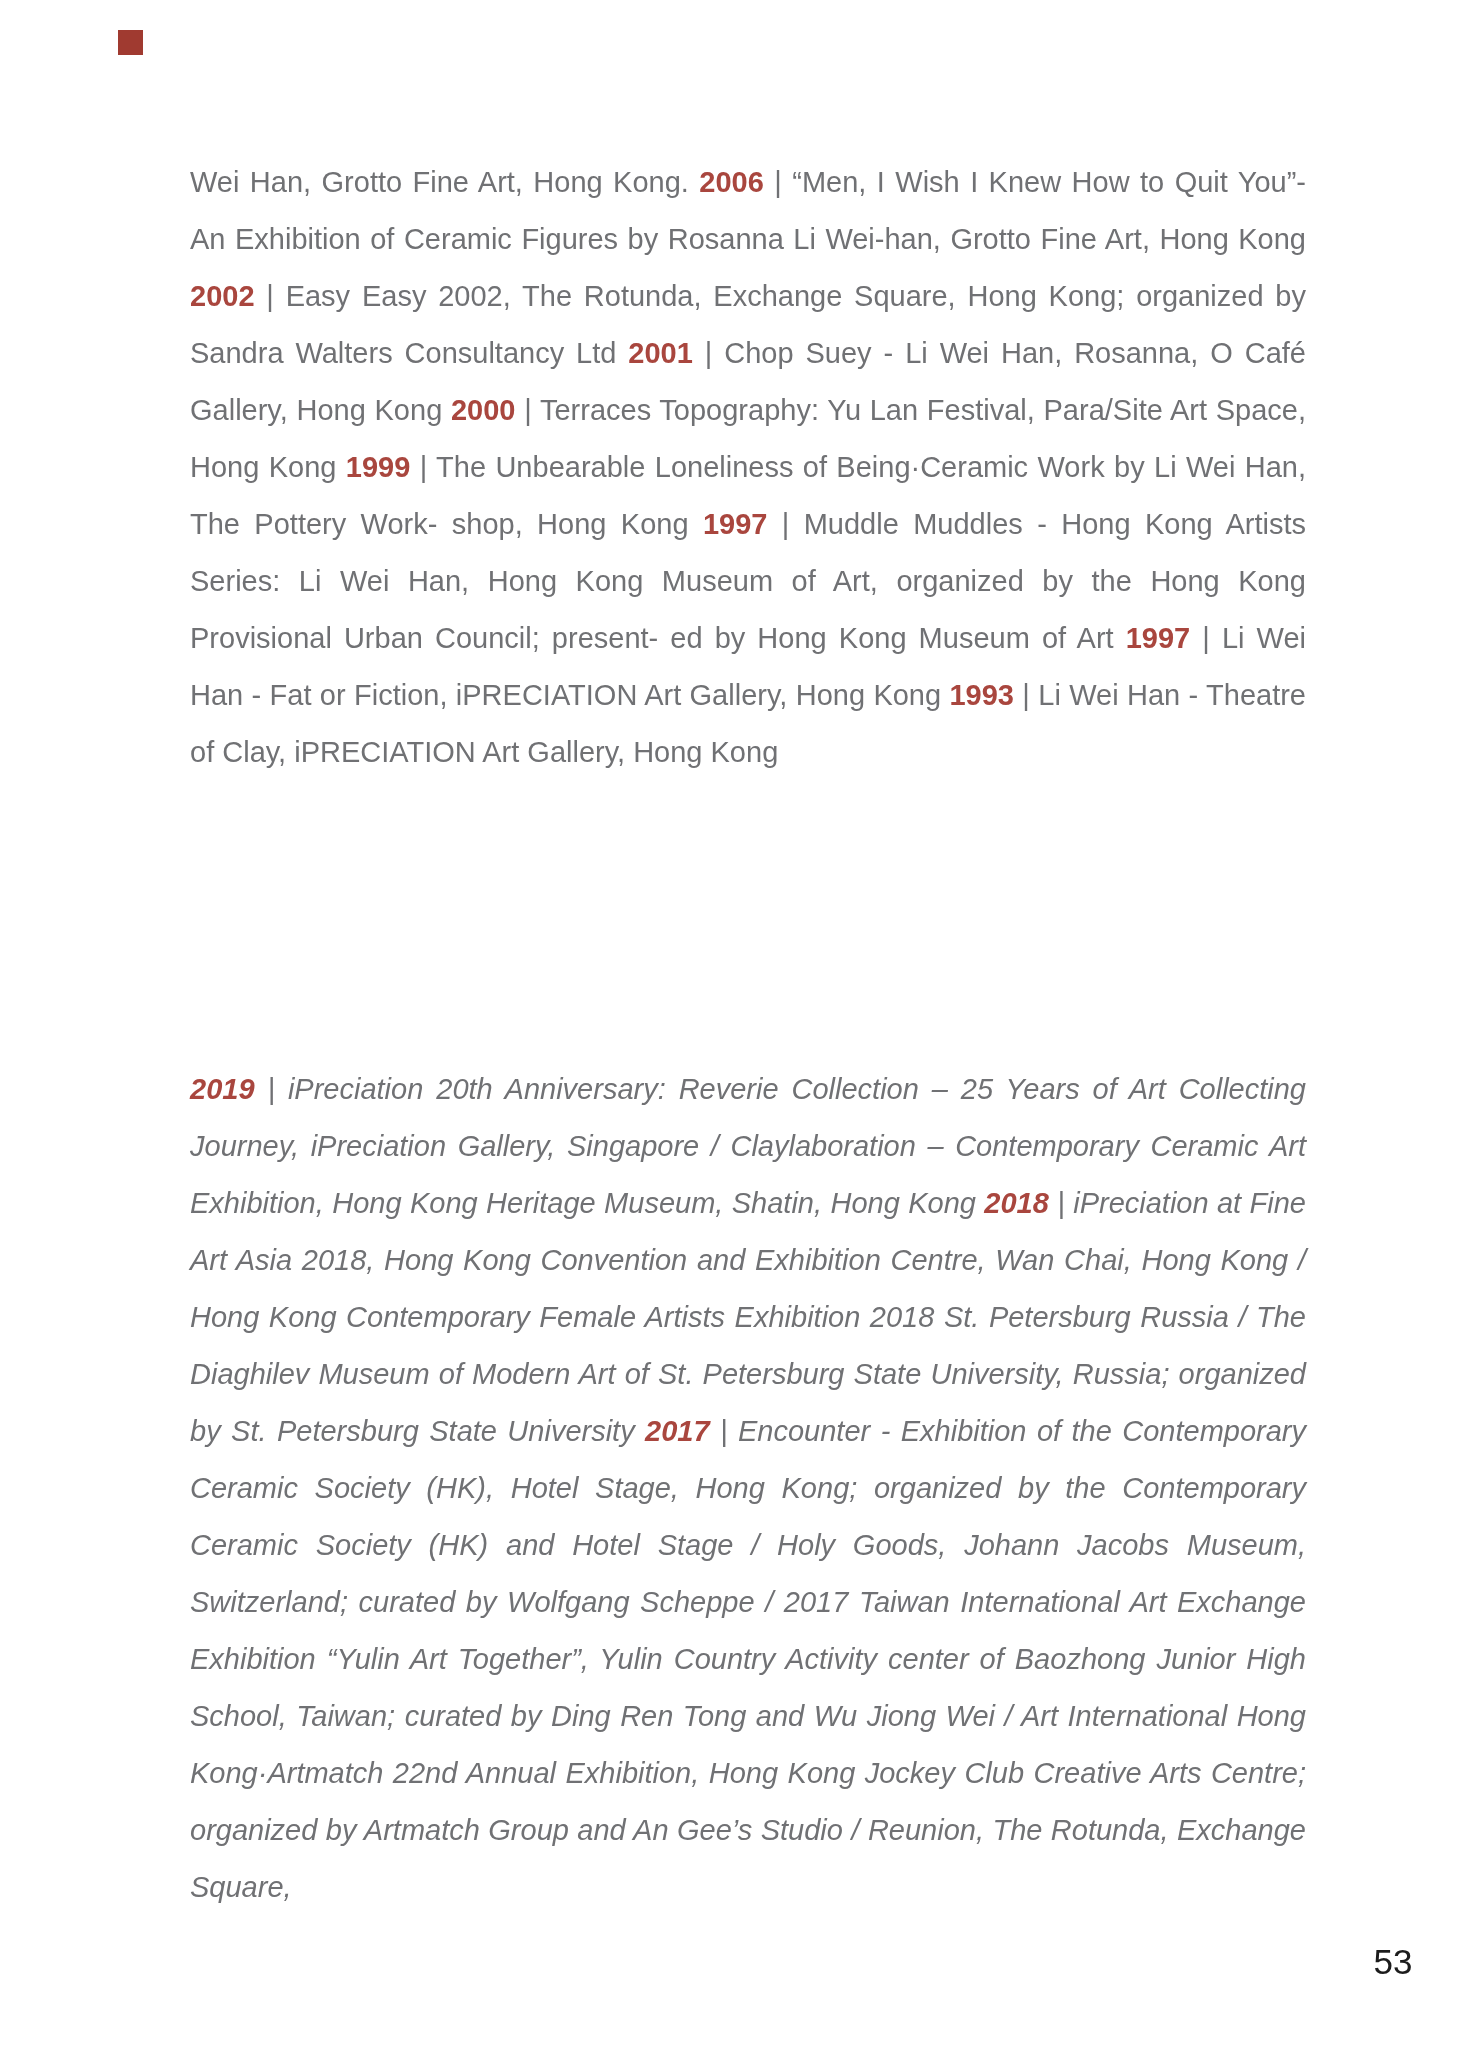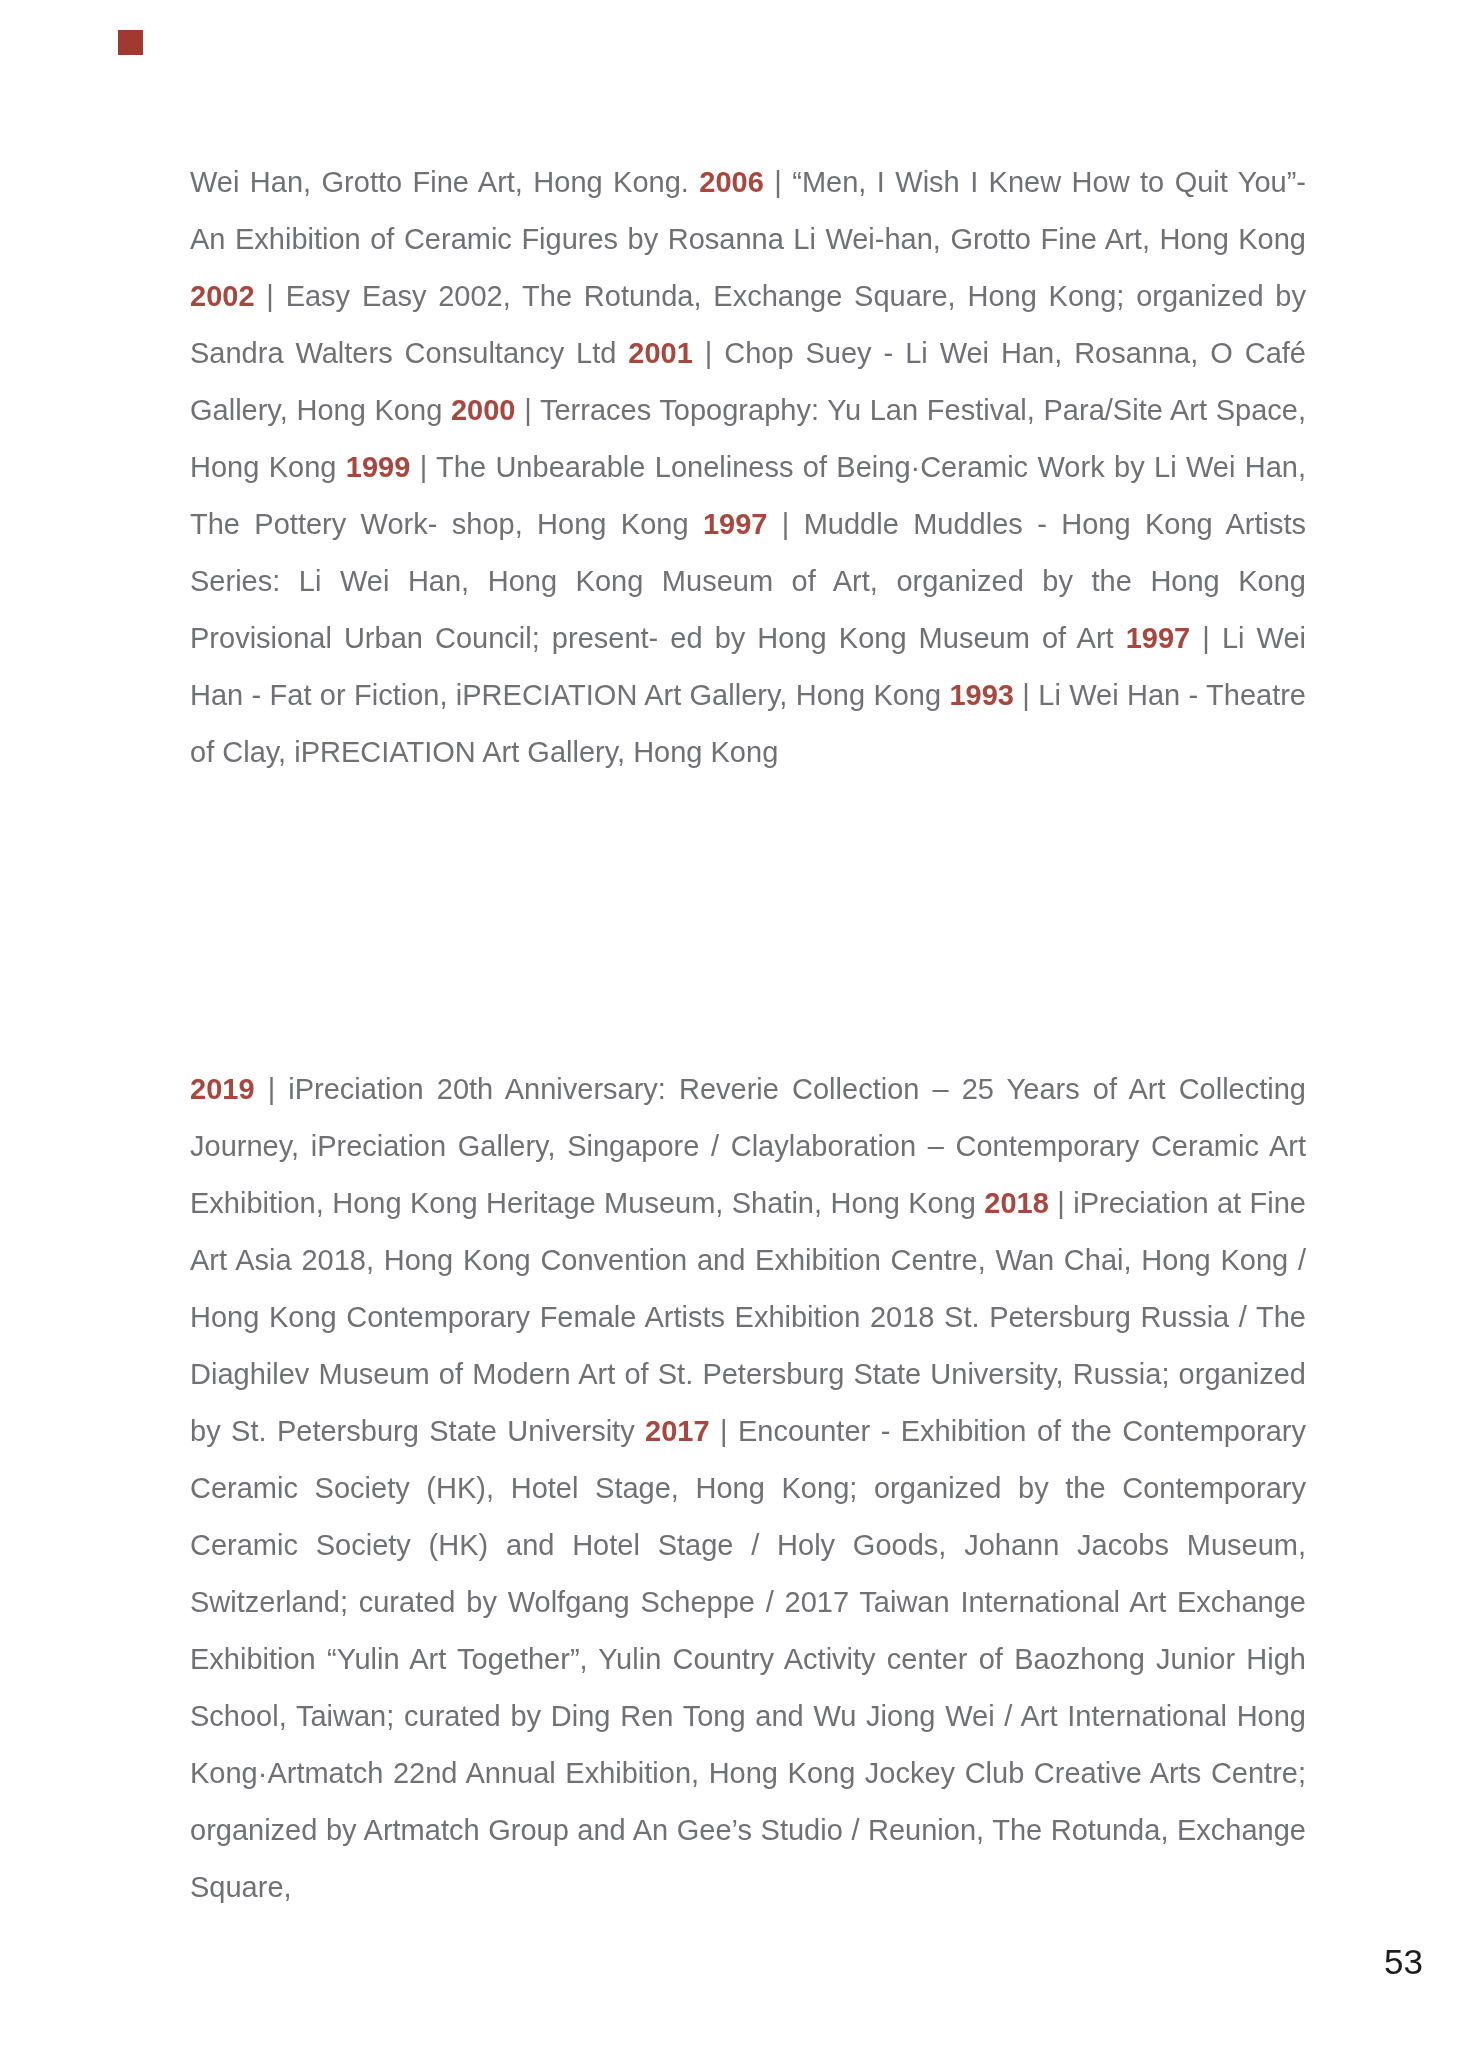--- a/index.html
+++ b/index.html
@@ -54,30 +54,31 @@
   }
   .group-block {
     position: absolute;
     left: 182px;
     top: 1053px;
     width: 1132px;
     color: var(--body-text, #707174);
     font-size: 29px;
     line-height: 57px;
     text-align: justify;
+    font-style: italic;
   }
   .page-number {
     position: absolute;
     left: 1363px;
     top: 1942px;
     width: 60px;
     font-size: 35px;
     line-height: 40px;
     color: var(--page-number, #1c1c1c);
-    text-align: right;
+    text-align: center;
   }
 </style>
 </head>
 <body>
 
 <div class="page">
 
   <div class="logo-square"></div>
 
   <div class="textblock">

